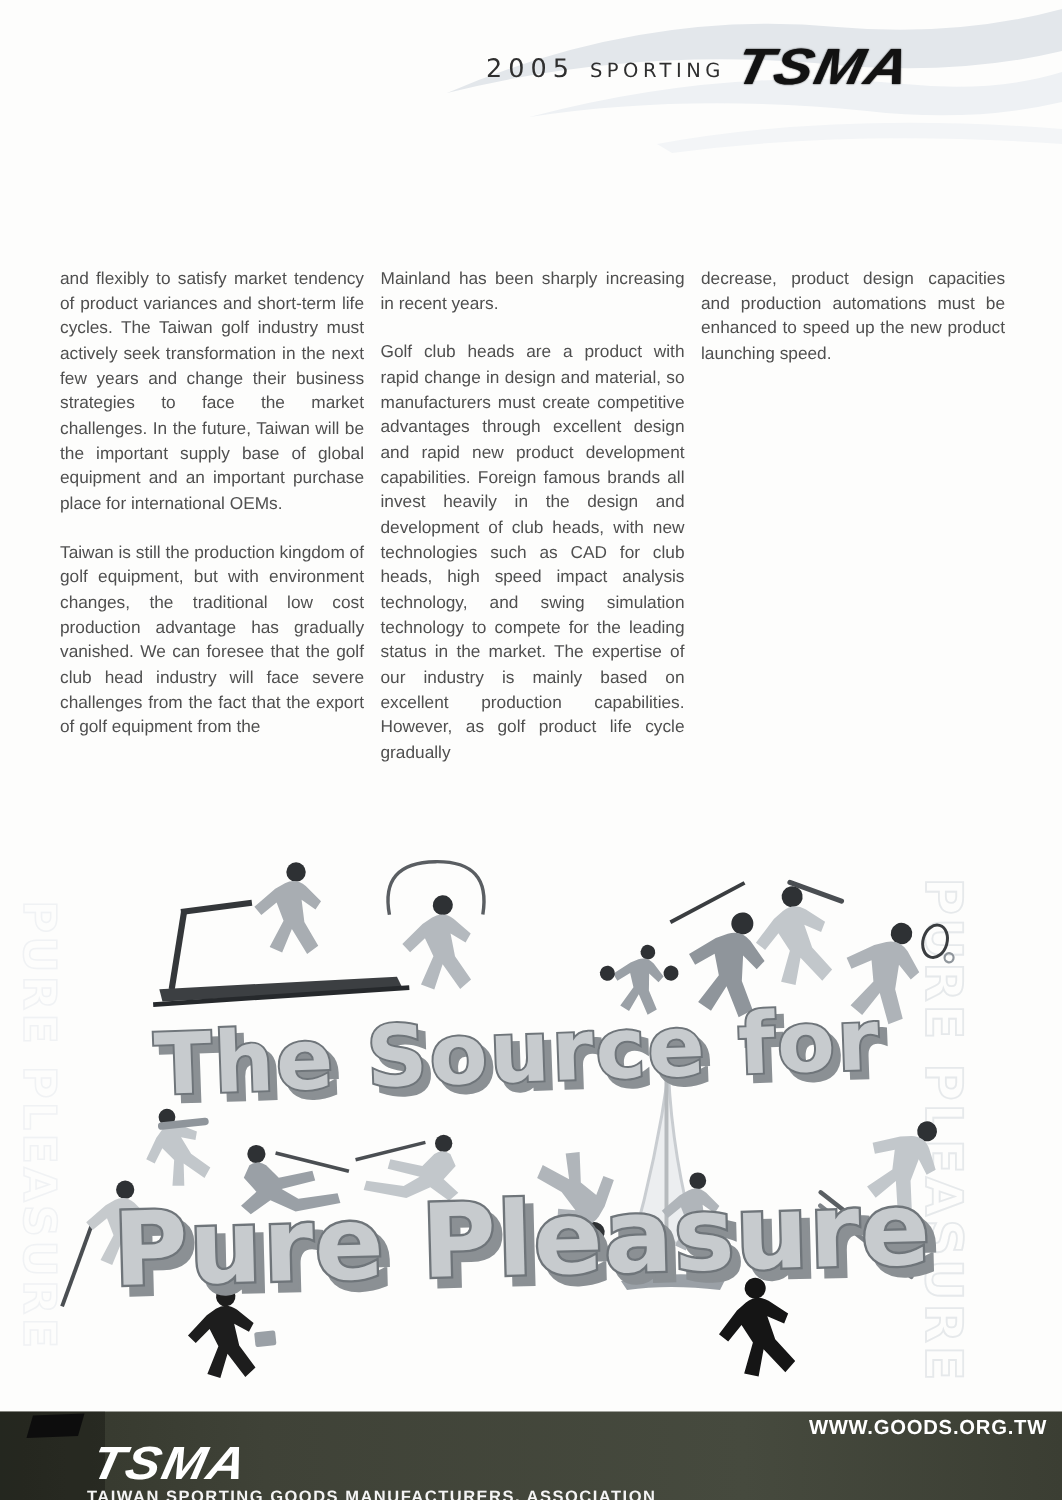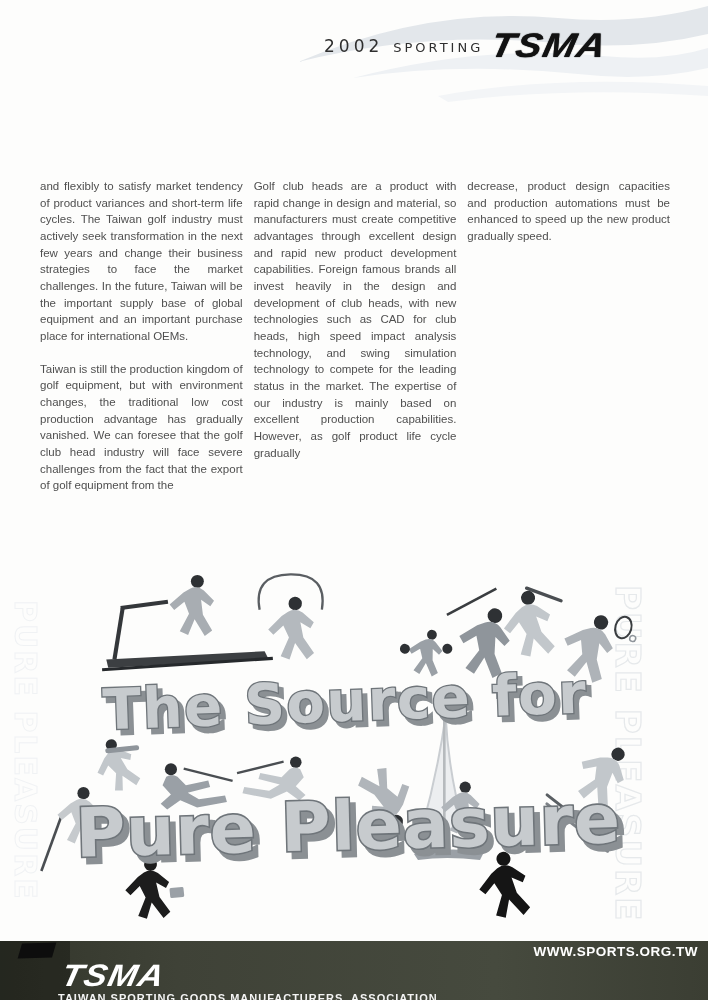--- a/index.html
+++ b/index.html
@@ -87,35 +87,36 @@
       </symbol>
     </defs>
   </svg>
 
   <svg class="header-swoosh" viewBox="0 0 410 110">
     <path d="M0 62 Q130 6 260 18 Q340 25 410 6 L410 34 Q335 52 245 42 Q120 32 0 62 Z" fill="#e3e7eb"></path>
     <path d="M55 78 Q185 44 305 56 Q365 62 410 48 L410 68 Q350 82 280 74 Q160 62 55 78 Z" fill="#eef1f4"></path>
     <path d="M140 96 Q260 74 410 86 L410 96 Q270 86 150 102 Z" fill="#f3f5f7"></path>
   </svg>
   <div class="yearbook-title">
-    <span class="yr">2002</span>
+    <span class="yr">2005</span>
     <span class="yb">SPORTING</span>
   </div>
   <div class="logo-top">TSMA</div>
 
   <div class="article">
     <div class="col">
       <p>and flexibly to satisfy market tendency of product variances and short-term life cycles. The Taiwan golf industry must actively seek transformation in the next few years and change their business strategies to face the market challenges. In the future, Taiwan will be the important supply base of global equipment and an important purchase place for international OEMs.</p>
       <p>Taiwan is still the production kingdom of golf equipment, but with environment changes, the traditional low cost production advantage has gradually vanished. We can foresee that the golf club head industry will face severe challenges from the fact that the export of golf equipment from the</p>
     </div>
     <div class="col">
+      <p>Mainland has been sharply increasing in recent years.</p>
       <p>Golf club heads are a product with rapid change in design and material, so manufacturers must create competitive advantages through excellent design and rapid new product development capabilities. Foreign famous brands all invest heavily in the design and development of club heads, with new technologies such as CAD for club heads, high speed impact analysis technology, and swing simulation technology to compete for the leading status in the market. The expertise of our industry is mainly based on excellent production capabilities. However, as golf product life cycle gradually</p>
     </div>
     <div class="col">
-      <p>decrease, product design capacities and production automations must be enhanced to speed up the new product gradually speed.</p>
+      <p>decrease, product design capacities and production automations must be enhanced to speed up the new product launching speed.</p>
     </div>
   </div>
 
   <div class="watermark wm-left">PURE PLEASURE</div>
   <div class="watermark wm-right">PURE PLEASURE</div>
 
   <div class="fig" style="left:98px;top:576px;width:180px;height:100px">
     <svg viewBox="0 0 175 95">
       <use href="#fig-run" x="62" y="-4" width="62" height="72" style="--body:#a8adb2;--head:#2e3134"></use>
       <path d="M24 30 L16 80" stroke="#34373a" stroke-width="4" fill="none"></path>
@@ -218,18 +219,18 @@
   <div class="bubble-line bl2">
     <svg width="588" height="116" viewBox="0 0 640 130">
       <text x="10" y="98" font-family="DejaVu Sans, sans-serif" font-size="76" font-weight="bold" letter-spacing="1" fill="#8b9094" stroke="#8b9094" stroke-width="4" paint-order="stroke" transform="translate(6,7)">Pure Pleasure</text>
       <text x="10" y="98" font-family="DejaVu Sans, sans-serif" font-size="76" font-weight="bold" letter-spacing="1" fill="#c7cbce" stroke="#6f757a" stroke-width="3.5" paint-order="stroke">Pure Pleasure</text>
     </svg>
   </div>
 
   <div class="band">
     <div class="band-left-shade"></div>
     <div class="band-blob"></div>
-    <div class="website">WWW.SPORTS.ORG.TW</div>
+    <div class="website">WWW.GOODS.ORG.TW</div>
     <div class="logo-bottom">TSMA</div>
     <div class="association">TAIWAN SPORTING GOODS MANUFACTURERS, ASSOCIATION</div>
   </div>
 
 </div>
 
 </body></html>

